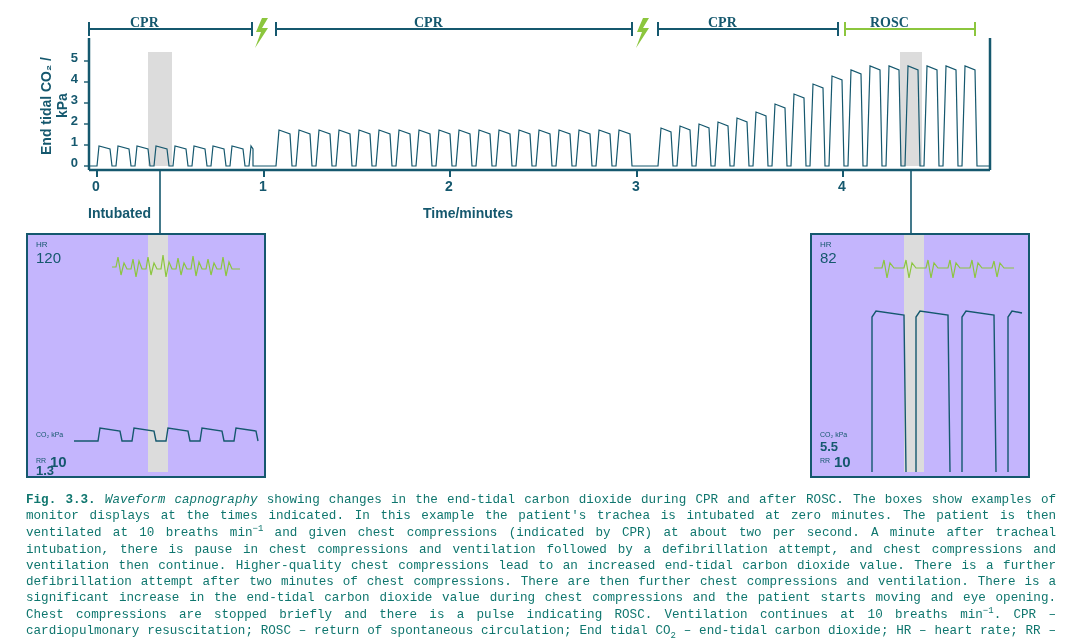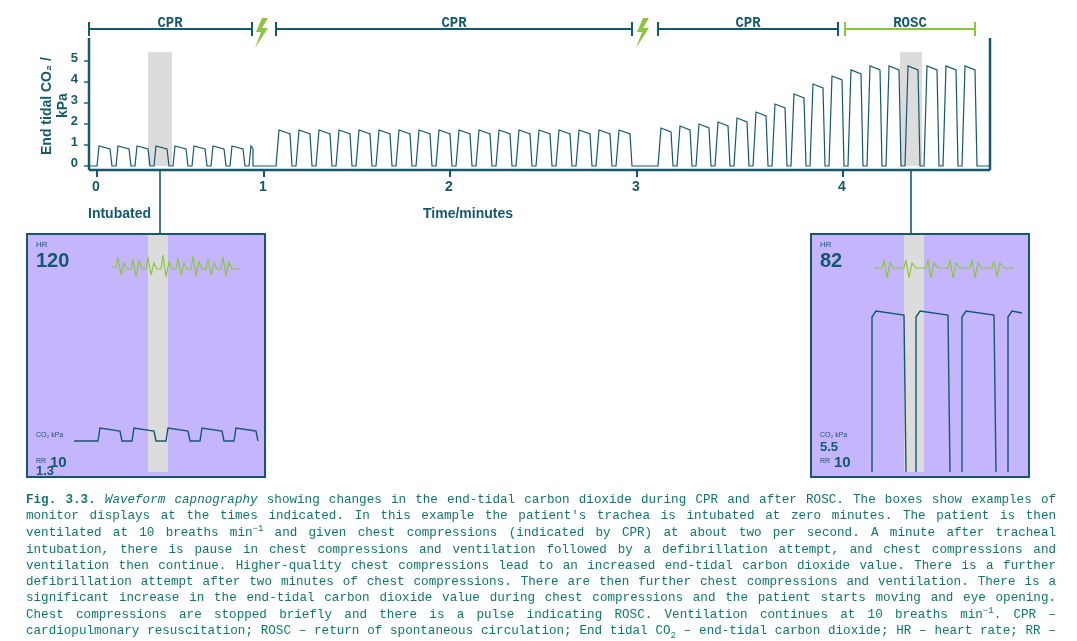--- a/index.html
+++ b/index.html
@@ -11,31 +11,31 @@
   .axis-label-y{position:absolute;left:38px;top:46px;width:16px;height:120px;
       writing-mode:vertical-rl;transform:rotate(180deg);
       font-family:"Liberation Sans",sans-serif;font-weight:bold;font-size:14px;color:#15586e;
       text-align:center;letter-spacing:0px;}
   .ytick{position:absolute;right:0;font-family:"Liberation Sans",sans-serif;font-weight:bold;
       font-size:13px;color:#15586e;text-align:right;width:18px;}
   .xtick{position:absolute;font-family:"Liberation Sans",sans-serif;font-weight:bold;
       font-size:14px;color:#15586e;}
   .axis-label-x{position:absolute;font-family:"Liberation Sans",sans-serif;font-weight:bold;
       font-size:14px;color:#15586e;}
-  .phase-label{position:absolute;font-family:Liberation Mono, monospace;font-weight:bold;
-      font-size:14px;color:#15586e;text-align:center;}
+  .phase-label{position:absolute;font-family:Liberation Serif, serif;font-weight:bold;
+      font-size:14px;color:#15586e;text-align:left;}
   .intubated-label{position:absolute;font-family:"Liberation Sans",sans-serif;font-weight:bold;
       font-size:14px;color:#15586e;}
 
   
   .monitor{position:absolute;border:2px solid #15586e;background:#c4b5fd;}
   #monitor-left{left:26px;top:233px;width:236px;height:241px;}
   #monitor-right{left:810px;top:233px;width:216px;height:241px;}
   .mon-hr-label{position:absolute;font-family:"Liberation Sans",sans-serif;font-size:8px;color:#15586e;}
-  .mon-hr-value{position:absolute;font-family:"Liberation Sans",sans-serif;font-weight:bold;font-size:20px;color:#15586e;}
+  .mon-hr-value{position:absolute;font-family:"Liberation Sans",sans-serif;font-weight:normal;font-size:15px;color:#15586e;}
   .mon-co2-label{position:absolute;font-family:"Liberation Sans",sans-serif;font-size:7px;color:#15586e;}
   .mon-co2-value{position:absolute;font-family:"Liberation Sans",sans-serif;font-weight:bold;font-size:13px;color:#15586e;}
   .mon-rr-label{position:absolute;font-family:"Liberation Sans",sans-serif;font-size:7px;color:#15586e;}
   .mon-rr-value{position:absolute;font-family:"Liberation Sans",sans-serif;font-weight:bold;font-size:15px;color:#15586e;}
 
   
   #caption{position:absolute;left:26px;top:492px;width:1030px;
       font-family:Liberation Mono, monospace;font-size:12.6px;line-height:1.28;color:#0f766e;text-align:justify;}
   #caption b{font-weight:bold;}
   #caption i{font-style:italic;}

